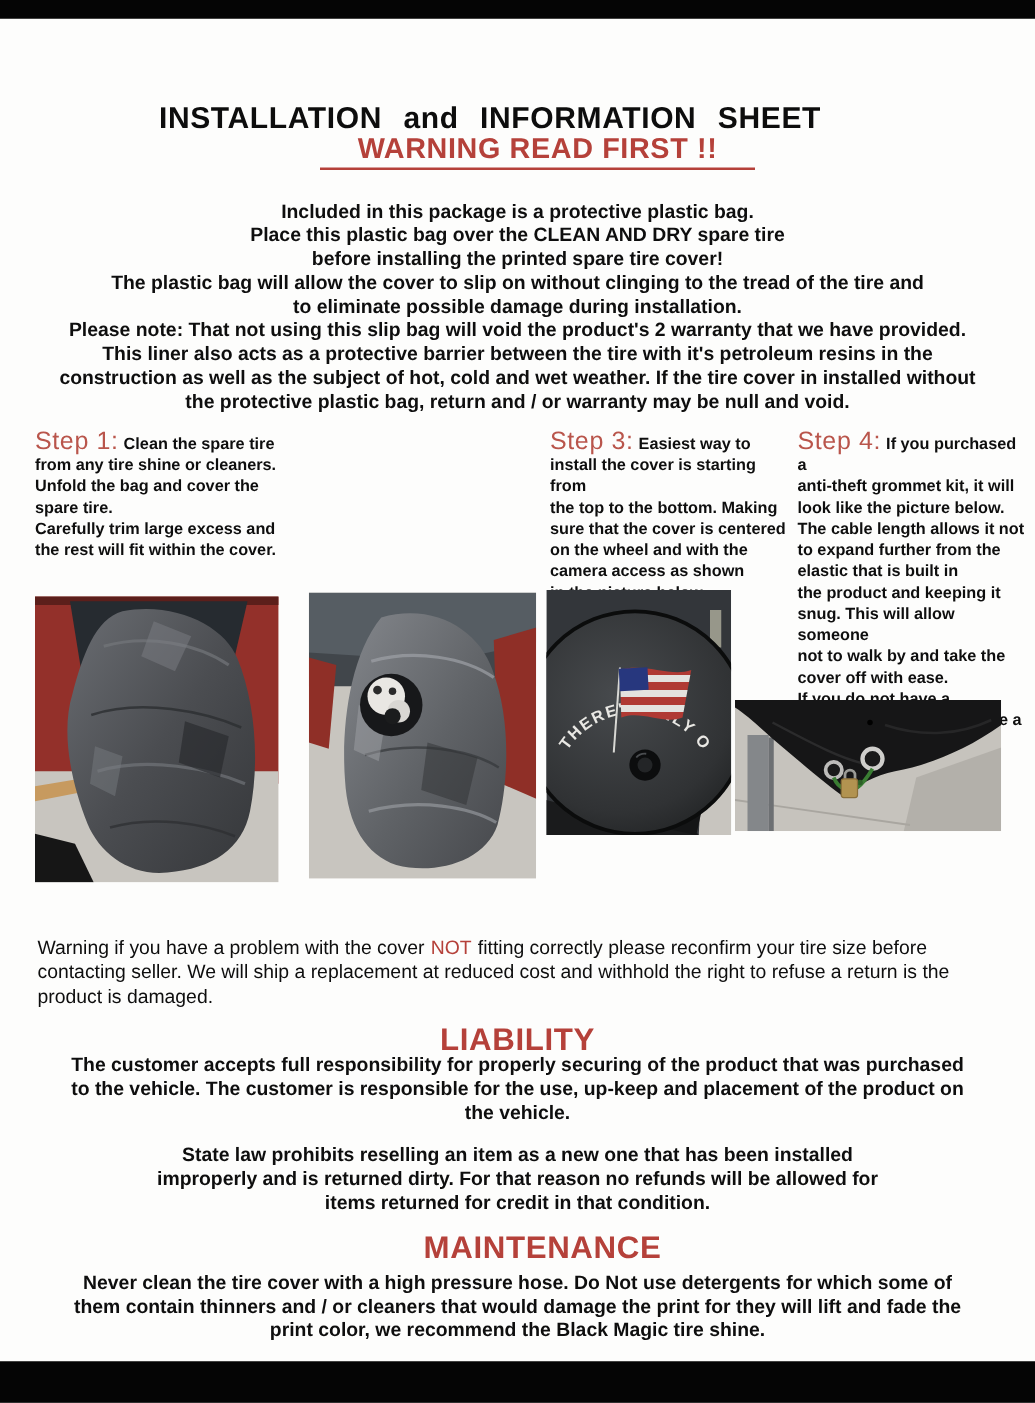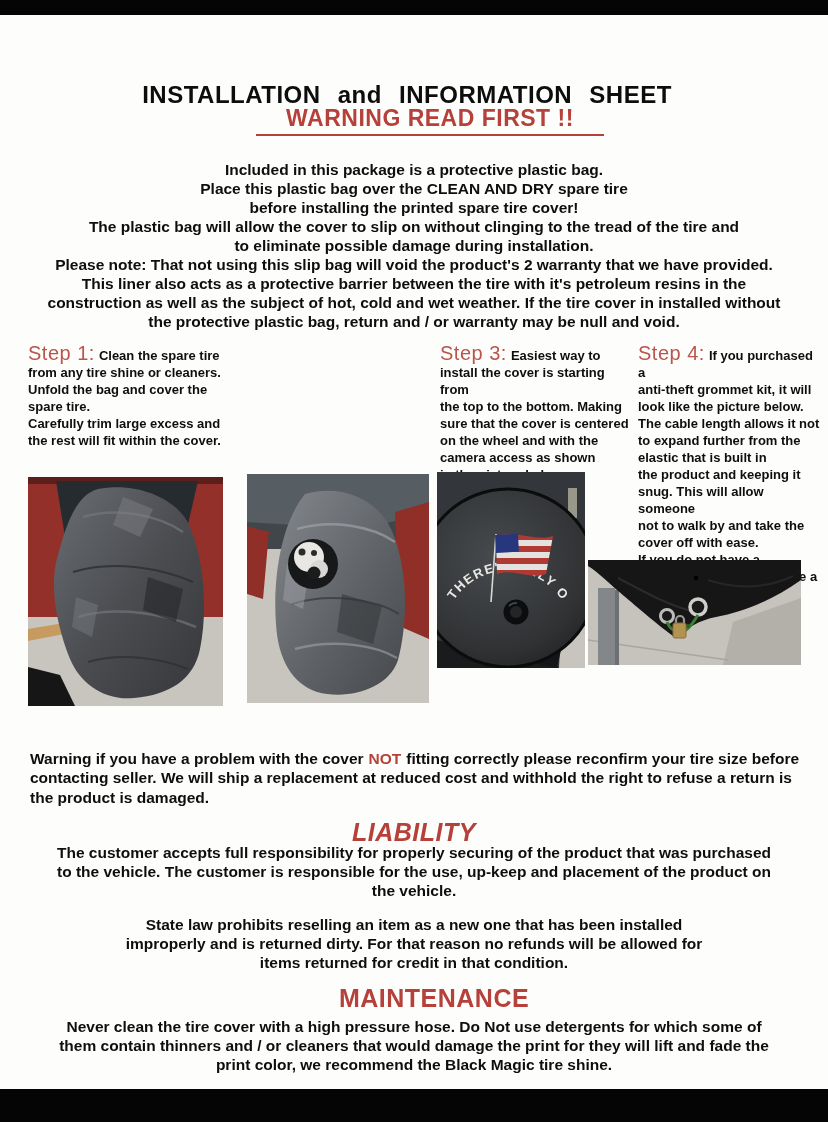--- a/index.html
+++ b/index.html
@@ -1,41 +1,41 @@
 <!DOCTYPE html>
 <html><head>
 <meta charset="utf-8">
 <style>
   html,body{margin:0;padding:0;background:#000;}
   .page{position:relative;width:828px;height:1122px;background:#050505;overflow:hidden;
         font-family:"Liberation Sans","DejaVu Sans",sans-serif;color:#111;}
   .sheet{position:absolute;top:15px;left:0;width:828px;height:1074px;background:#fdfdfc;}
   .abs{position:absolute;}
   .doc-title{top:50px;left:0;width:784px;text-align:center;font-size:24px;font-weight:bold;
-             letter-spacing:.5px;word-spacing:10px;color:#0d0d0d;padding-left:15px;}
+             letter-spacing:.5px;word-spacing:10px;color:#0d0d0d;}
   .warn-wrap{top:90px;left:16px;width:828px;text-align:center;}
   .warn-head{display:inline-block;font-size:23px;font-weight:bold;color:#b5413a;
              border-bottom:2px solid #b5413a;padding:0 30px 2px 30px;letter-spacing:.5px;}
   .intro{top:129px;left:14px;width:800px;text-align:center;font-size:15.5px;font-weight:bold;
          line-height:19px;white-space:pre-line;color:#0e0e0e;}
   .step-col{top:330px;font-size:13px;font-weight:bold;line-height:17px;color:#0e0e0e;}
   .step-body{white-space:pre-line;}
   .step-label{font-size:20px;font-weight:400;color:#b9554b;letter-spacing:.5px;padding-right:4px;}
   .c1{left:28px;width:202px;} .c2{left:236px;width:200px;} .c3{left:440px;width:196px;} .c4{left:638px;width:184px;}
   figure{margin:0;}
   .ph{overflow:hidden;}
   .ph svg{display:block;width:100%;height:100%;}
   .p1{left:28px;top:462px;width:195px;height:229px;}
   .p2{left:247px;top:459px;width:182px;height:229px;}
   .p3{left:437px;top:457px;width:148px;height:196px;}
   .p4{left:588px;top:545px;width:213px;height:105px;}
-  .fitwarn{top:718px;left:30px;width:782px;font-size:15.5px;font-weight:bold;line-height:19.5px;color:#0e0e0e;}
+  .fitwarn{top:718px;left:30px;width:782px;font-size:15.5px;font-weight:normal;line-height:19.5px;color:#0e0e0e;}
   .red-not{color:#b5413a;padding:0 5px;}
   .sec-head{left:0;width:828px;text-align:center;font-size:25px;font-weight:bold;color:#b5413a;letter-spacing:.5px;}
-  .h-liab{top:782px;font-style:italic;} .h-maint{top:948px;padding-left:20px;}
+  .h-liab{top:782px;} .h-maint{top:948px;padding-left:20px;}
   .body-par{left:14px;width:800px;text-align:center;font-size:15.5px;font-weight:bold;line-height:19px;
             white-space:pre-line;color:#0e0e0e;}
   .par-liab{top:812px;} .par-state{top:884px;} .par-maint{top:986px;}
 </style>
 </head>
 <body>
 
 <div class="page">
   <div class="sheet">
 

